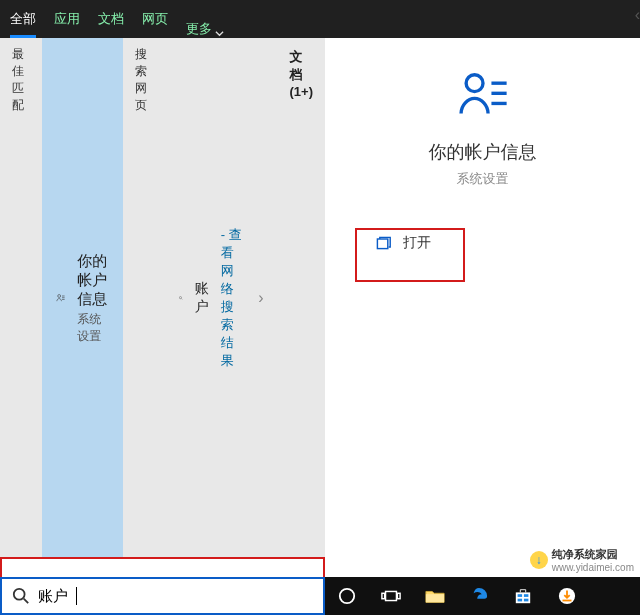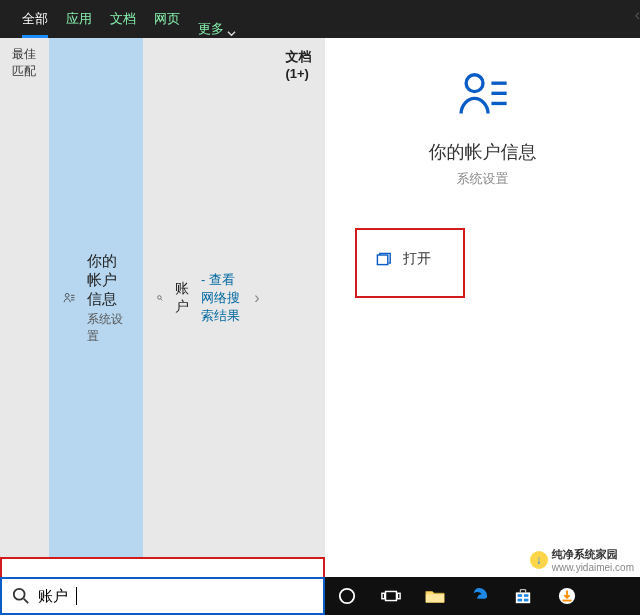--- a/index.html
+++ b/index.html
@@ -1,38 +1,38 @@
 <!DOCTYPE html>
 <html><head>
 <meta charset="utf-8">
 <style>
   *{box-sizing:border-box;margin:0;padding:0;font-family:"Microsoft YaHei","Segoe UI",sans-serif}
   body{width:640px;height:615px;overflow:hidden;background:#fff;position:relative}
-  .tabs{height:38px;background:#202020;display:flex;align-items:center;padding:0 22px;color:#fff;font-size:13px;gap:18px}
+  .tabs{height:38px;background:#202020;display:flex;align-items:center;padding:0 10px;color:#fff;font-size:13px;gap:18px}
   .tab{position:relative;height:38px;display:flex;align-items:center;cursor:pointer;color:#86efac}
   .tab.active{color:#fff}
   .tab.active::after{content:"";position:absolute;left:0;right:0;bottom:0;height:3px;background:#1a8cff}
   .more{display:flex;align-items:flex-end;gap:3px}
   .content-row{display:flex;height:520px}
   .left{width:325px;background:#e8e8e8;display:flex;flex-direction:row}
   .section-hdr{padding:8px 12px;font-size:12px;color:#333}
   .best{display:flex;align-items:center;gap:12px;padding:10px 14px;background:#b7d7f0;cursor:pointer}
   .best .title{font-size:15px;color:#222}
   .best .sub{font-size:12px;color:#555;margin-top:2px}
   .web-row{display:flex;align-items:center;padding:10px 14px;gap:12px;cursor:pointer}
   .web-row .t{font-size:14px;color:#222}
   .web-row .s{font-size:13px;color:#0369a1}
   .chev{margin-left:auto;color:#888}
   .docs-hdr{padding:10px 12px;font-size:13px;color:#222;font-weight:700}
   .right{flex:1;background:#fff;padding:30px 20px 20px;display:flex;flex-direction:column;align-items:center}
   .big-icon{color:#0a5cc7;margin-bottom:18px}
   .right .title{font-size:18px;color:#333;margin-bottom:6px}
   .right .sub{font-size:13px;color:#8a8a8a;margin-bottom:40px}
   .open-row{align-self:flex-start;width:100%;padding:0 10px}
-  .open-box{border:2px solid #d31b1b;padding:20px 18px 28px;display:flex;align-items:center;gap:12px;width:110px;cursor:pointer}
+  .open-box{border:2px solid #d31b1b;padding:4px 18px 28px;display:flex;align-items:center;gap:12px;width:110px;cursor:pointer}
   .open-box span.lbl{font-size:14px;color:#333}
   .search-wrap{position:absolute;left:0;bottom:38px;width:325px;height:20px;border:2px solid #d31b1b;border-bottom:none;background:transparent;pointer-events:none}
   .taskbar{position:absolute;left:0;right:0;bottom:0;height:38px;background:#101010;display:flex;align-items:center}
   .searchbox{width:325px;height:38px;background:#fff;border:2px solid #0a5cc7;display:flex;align-items:center;padding:0 10px;gap:8px}
   .searchbox input{border:none;outline:none;font-size:15px;flex:1;background:transparent}
   .caret{width:1px;height:18px;background:#000;animation:blink 1s steps(1) infinite}
   @keyframes blink{50%{opacity:0}}
   .tb-icons{display:flex;align-items:center;height:100%}
   .tb-btn{width:44px;height:38px;display:flex;align-items:center;justify-content:center;cursor:pointer}
   .tb-btn svg{display:block}
@@ -69,20 +69,21 @@
           <path d="M3 27c0-5 4-9 8-9s8 4 8 9"></path>
         <line x1="21" y1="9" x2="30" y2="9"></line>
           <line x1="21" y1="15" x2="30" y2="15"></line>
           <line x1="21" y1="21" x2="30" y2="21"></line>
       </svg>
       <div>
         <div class="title">你的帐户信息</div>
         <div class="sub">系统设置</div>
       </div>
     </div>
+    <div class="section-hdr">搜索网页</div>
     <div class="web-row">
       <svg width="16" height="16" viewBox="0 0 20 20" fill="none" stroke="#333" stroke-width="2">
           <circle cx="8" cy="8" r="6"></circle>
           <line x1="13" y1="13" x2="18" y2="18"></line>
         </svg>
       <span class="t">账户</span>
       <span class="s"> - 查看网络搜索结果</span>
       <span class="chev">›</span>
     </div>
     <div class="docs-hdr">文档 (1+)</div>

